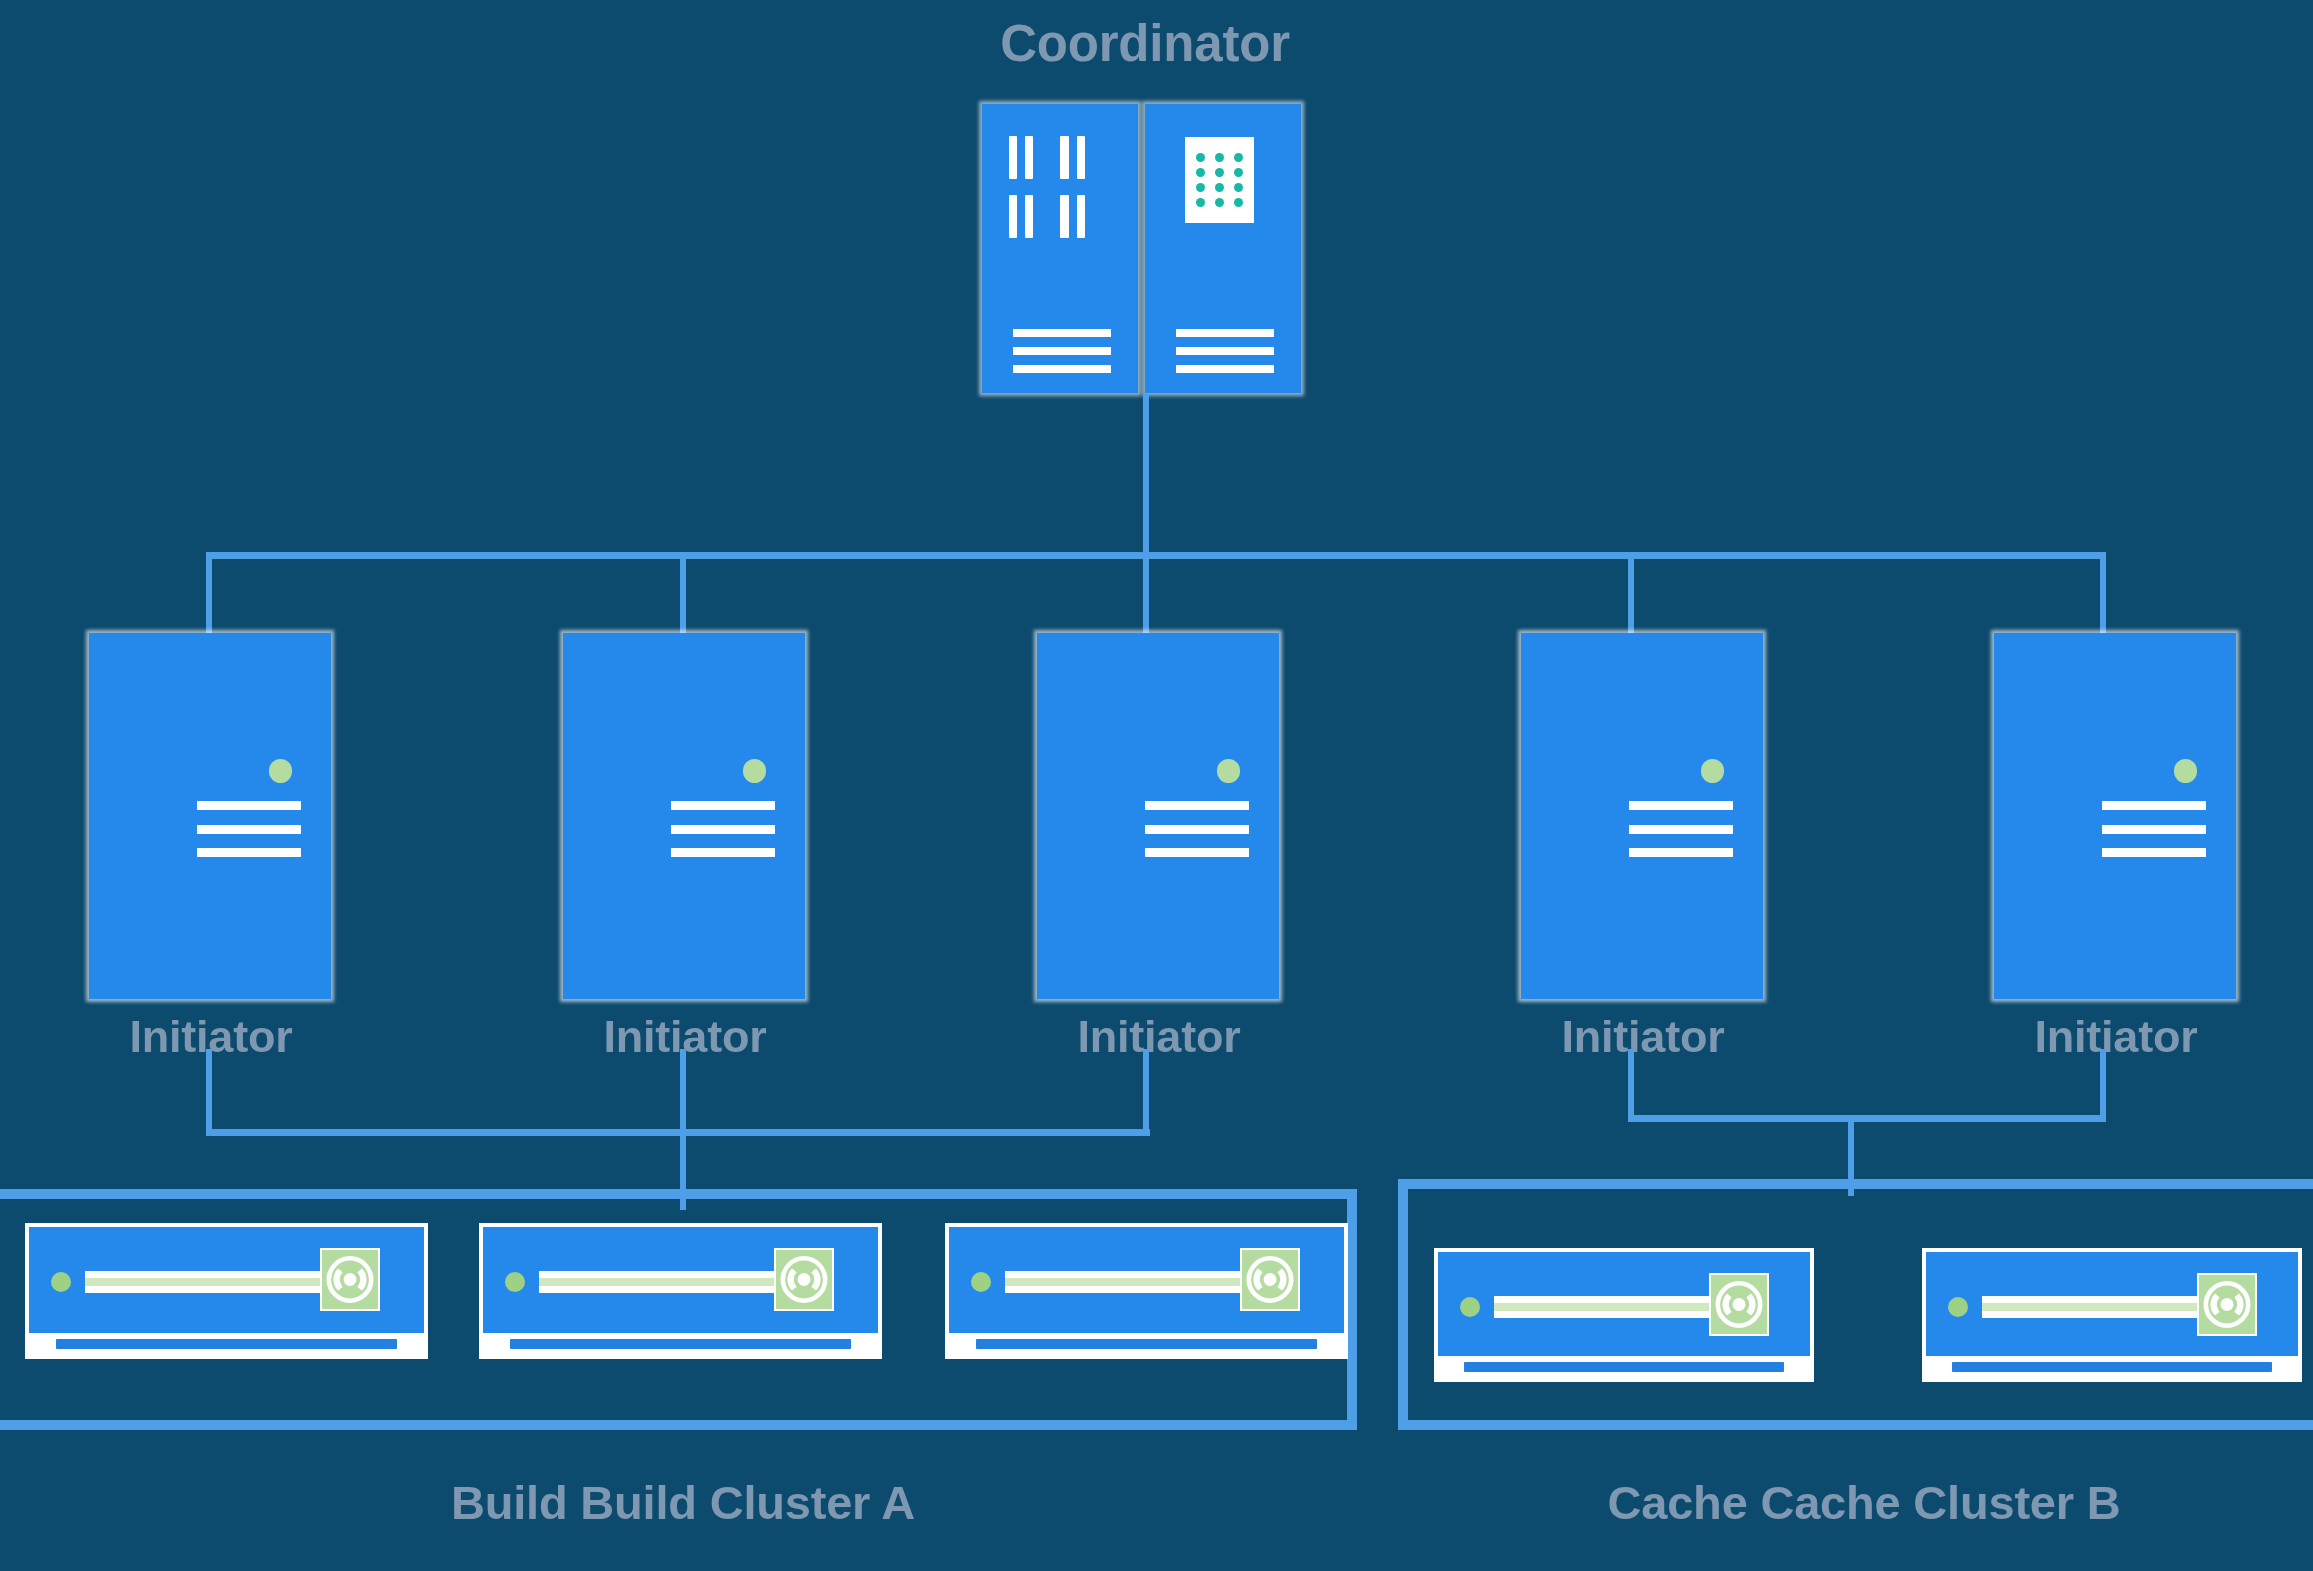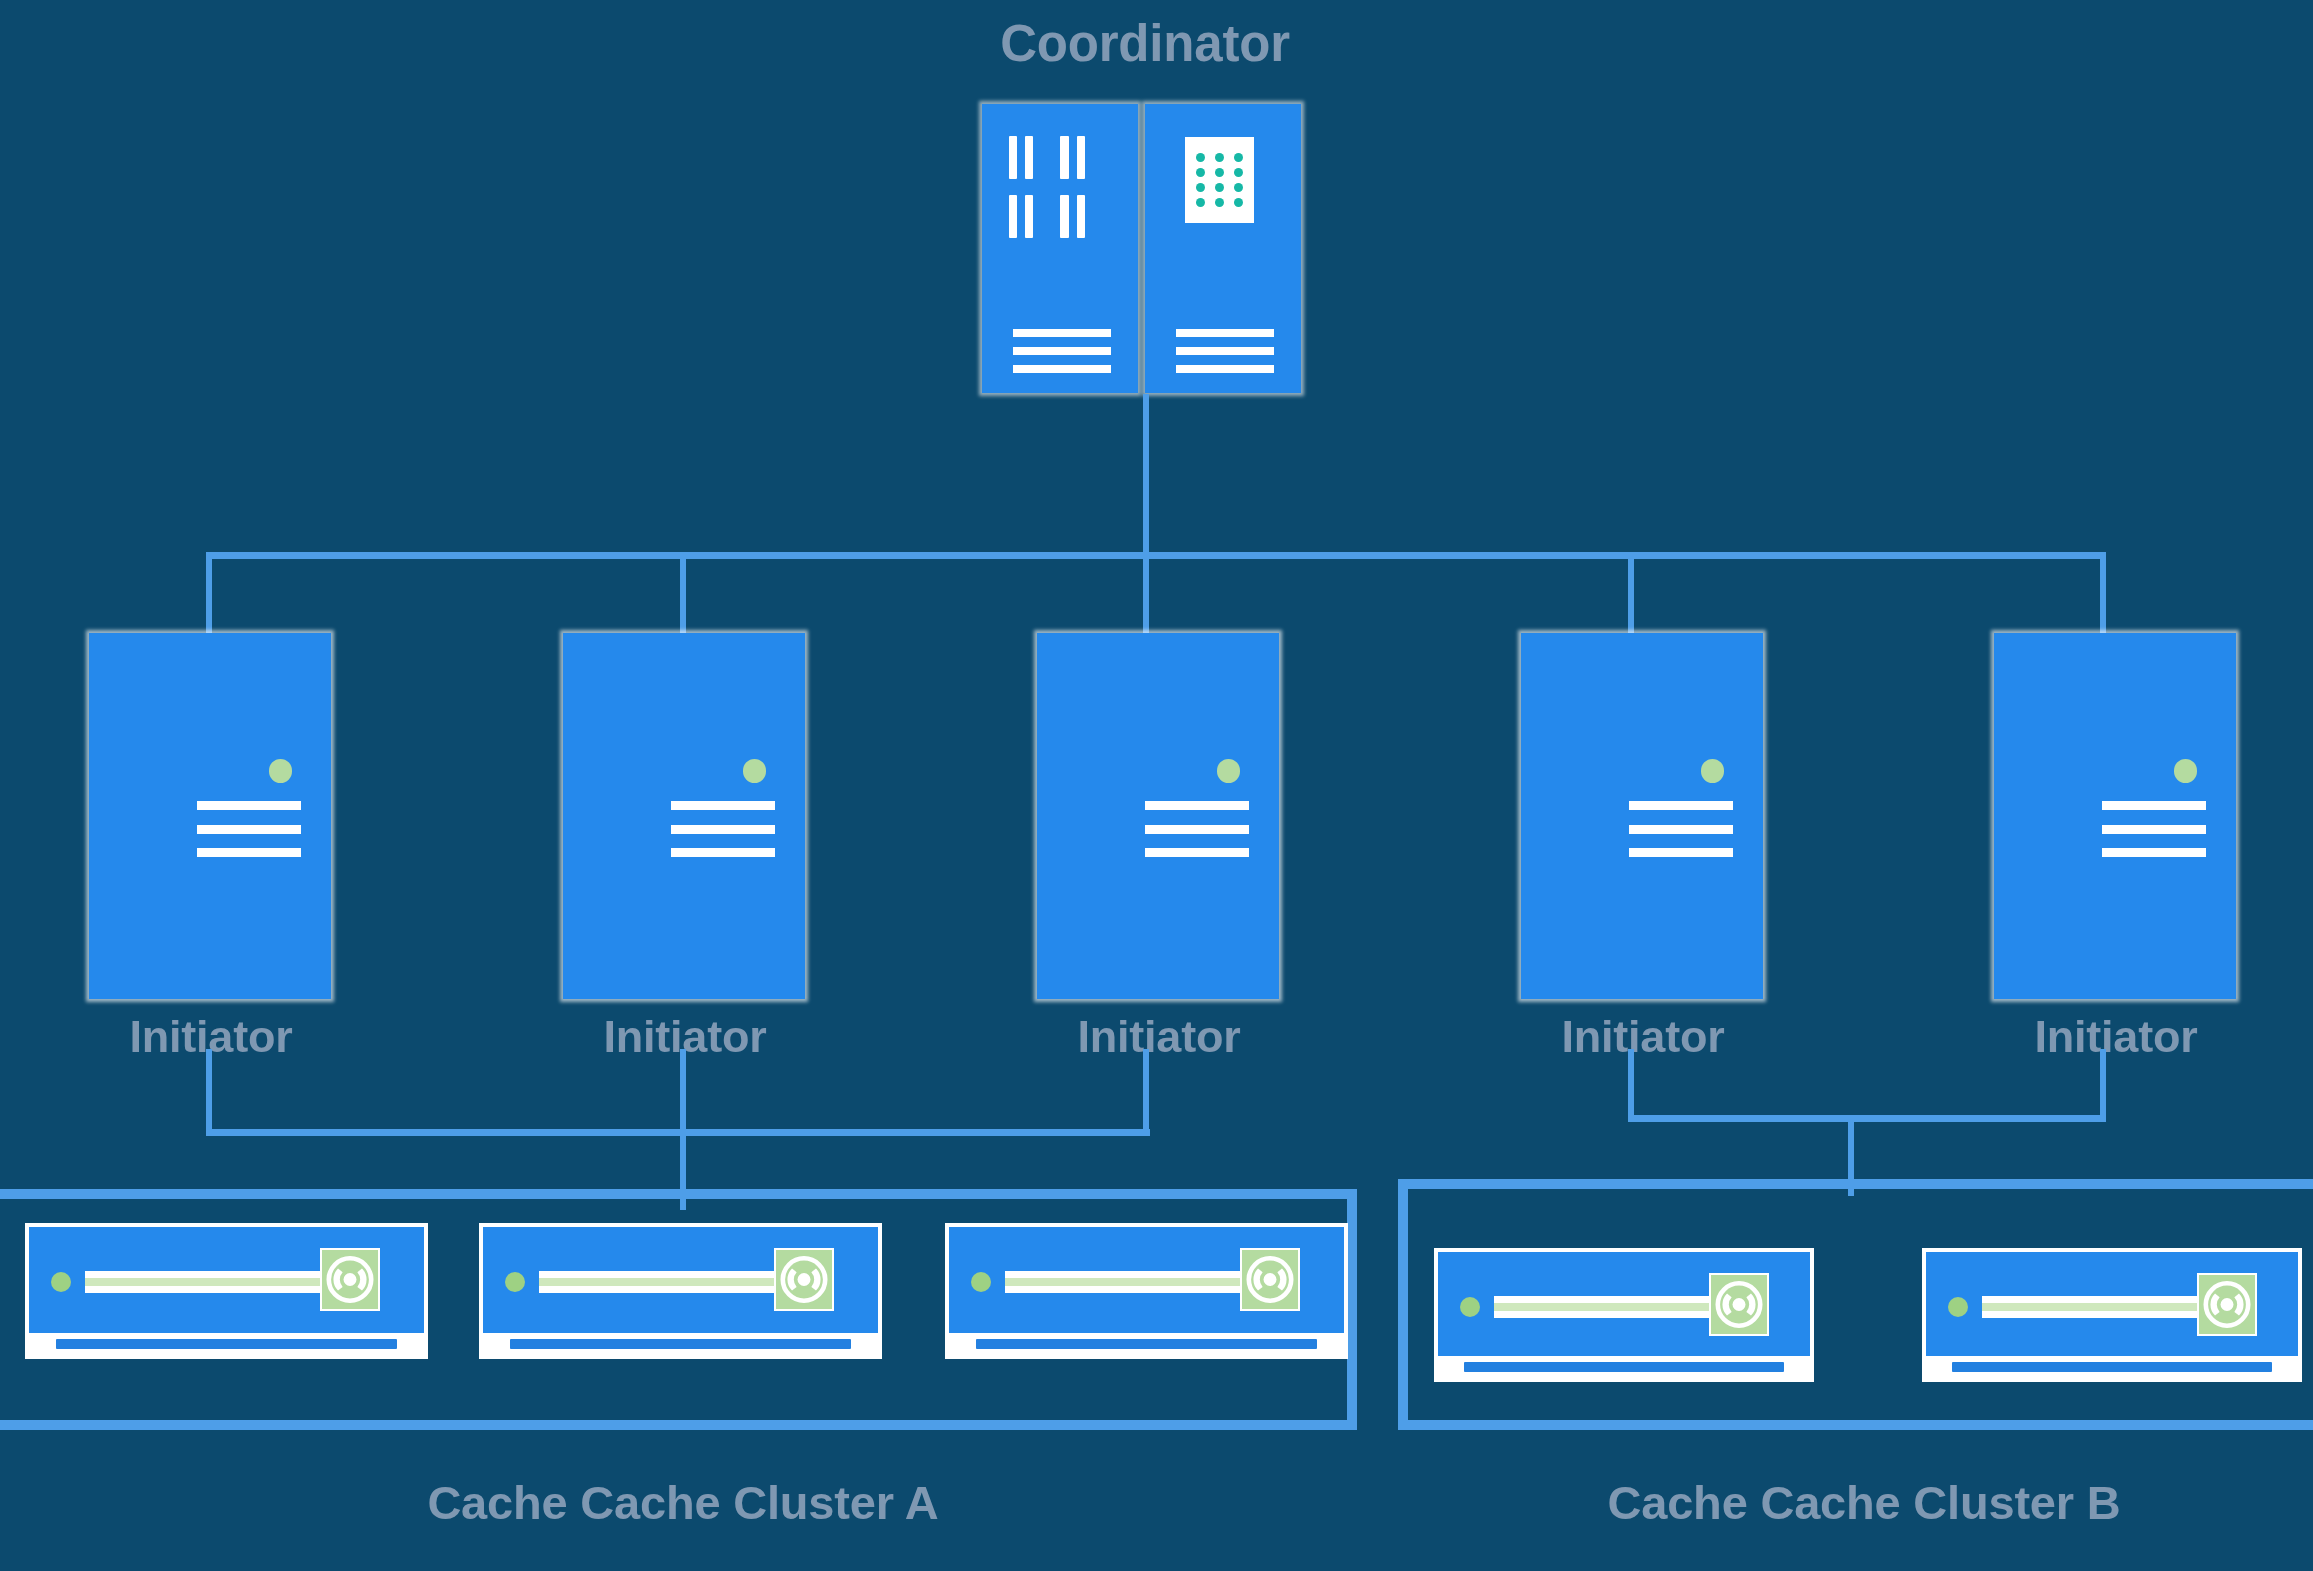--- a/index.html
+++ b/index.html
@@ -405,21 +405,21 @@
           <path d="M17 20 A17 17 0 0 0 17 44 L22 40 A12 12 0 0 1 22 24 Z" fill="#ffffff"></path>
           <path d="M43 20 A17 17 0 0 1 43 44 L38 40 A12 12 0 0 0 38 24 Z" fill="#ffffff"></path>
         </svg>
       </div>
     </div>
     <div class="cache-base">
         <div class="bar"></div>
       </div>
   </div>
 
-  <div class="label label-cluster" style="left:344px; top:1475px; width:678px;">Cache Cache Cluster A</div>
+  <div class="label label-cluster" style="left:344px; top:1475px; width:678px;">Build Build Cluster A</div>
 
   <div class="cluster-box" style="left:1398px; top:1179px; width:926px; height:251px;"></div>
 
   <div class="cache-node" style="left:1434px; top:1248px; width:380px; height:134px;">
     <div class="cache-body" style="height:104px;">
       <div class="cache-led"></div>
       <div class="cache-bar" style="width:226px;">
         <div class="inner"></div>
       </div>
       <div class="cache-disk" style="left:271px;">

